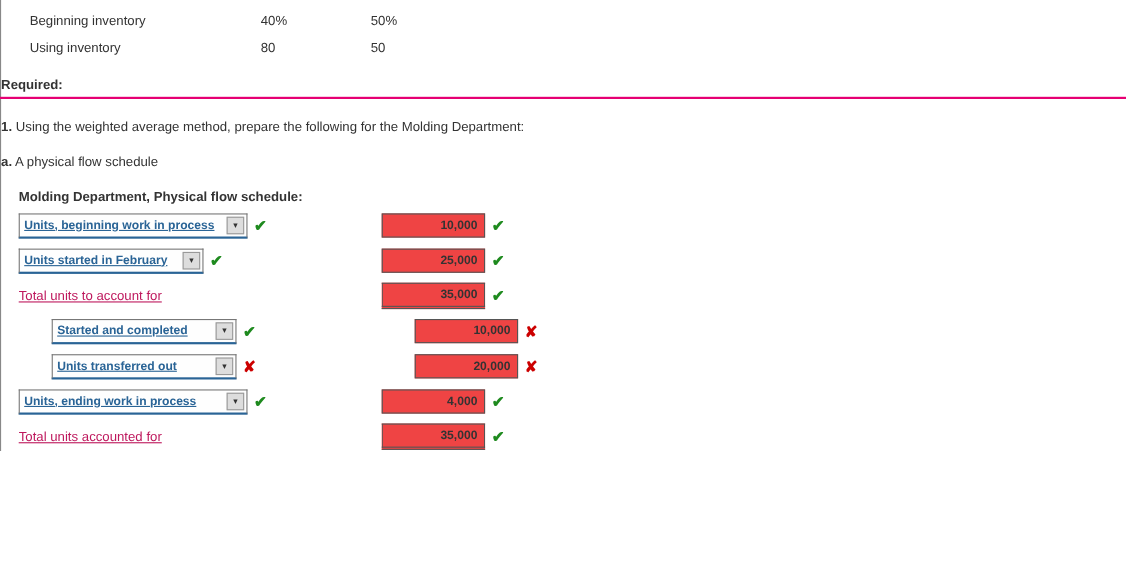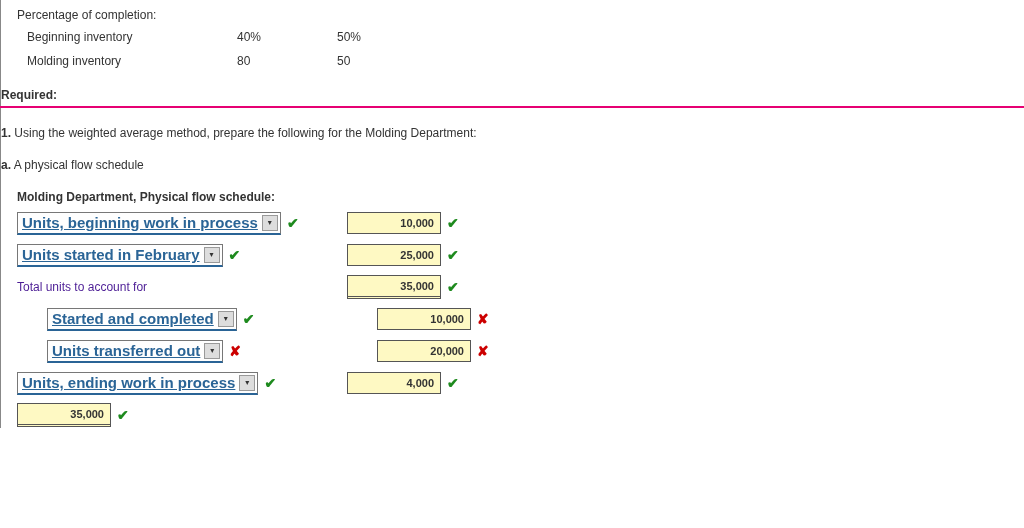--- a/index.html
+++ b/index.html
@@ -53,21 +53,21 @@
     min-width: 170px;
     height: 18px;
     justify-content: space-between;
   }
   .dropdown.w2 { min-width: 160px; }
   .dropdown.w3 { min-width: 200px; }
   .dropdown-text {
     color: #2a6496;
     font-weight: bold;
     text-decoration: underline;
-    font-size: 15px;
+    font-size: 11px;
   }
   .dd-arrow {
     width: 14px;
     height: 14px;
     background: #ddd;
     border: 1px solid #999;
     display: inline-flex;
     align-items: center;
     justify-content: center;
     font-size: 8px;
@@ -76,49 +76,48 @@
   .mark {
     font-weight: bold;
     font-size: 14px;
     margin-left: 6px;
     width: 18px;
   }
   .mark.check { color: #1e8a1e; }
   .mark.cross { color: #cc0000; }
   .value-box {
     border: 1px solid #555;
-    background: #fef9c3;
+    background: #ef4444;
     width: 80px;
     height: 18px;
     line-height: 18px;
     text-align: right;
     padding: 1px 6px;
     font-weight: bold;
     font-size: 11px;
   }
   .value-box.dbl {
     border-bottom: 3px double #555;
   }
   .value-col { display: flex; align-items: center; }
-  .plain-label { font-size: 12px; color: #4c1d95; }
+  .plain-label { font-size: 12px; color: #be185d; text-decoration: underline; }
 </style>
 </head>
 <body>
 
 <div class="content">
 
   <div class="pct-block">
-    <div class="pct-title">Percentage of completion:</div>
     <div class="pct-row">
       <div class="pct-label">Beginning inventory</div>
       <div class="pct-c1">40%</div>
       <div class="pct-c2">50%</div>
     </div>
     <div class="pct-row">
-      <div class="pct-label">Molding inventory</div>
+      <div class="pct-label">Using inventory</div>
       <div class="pct-c1">80</div>
       <div class="pct-c2">50</div>
     </div>
   </div>
 
   <div class="required">Required:</div>
 
   <div class="q1">
     <b>1.</b><span> Using the weighted average method, prepare the following for the Molding Department:</span>
   </div>
@@ -205,20 +204,23 @@
         </div>
         <span class="mark check">✔</span>
       </div>
       <div class="value-col">
         <div class="value-box">4,000</div>
         <span class="mark check">✔</span>
       </div>
     </div>
 
     <div class="row">
+      <div class="label-col">
+        <span class="plain-label">Total units accounted for</span>
+      </div>
       <div class="value-col">
         <div class="value-box dbl">35,000</div>
         <span class="mark check">✔</span>
       </div>
     </div>
 
   </div>
 </div>
 
 </body></html>

